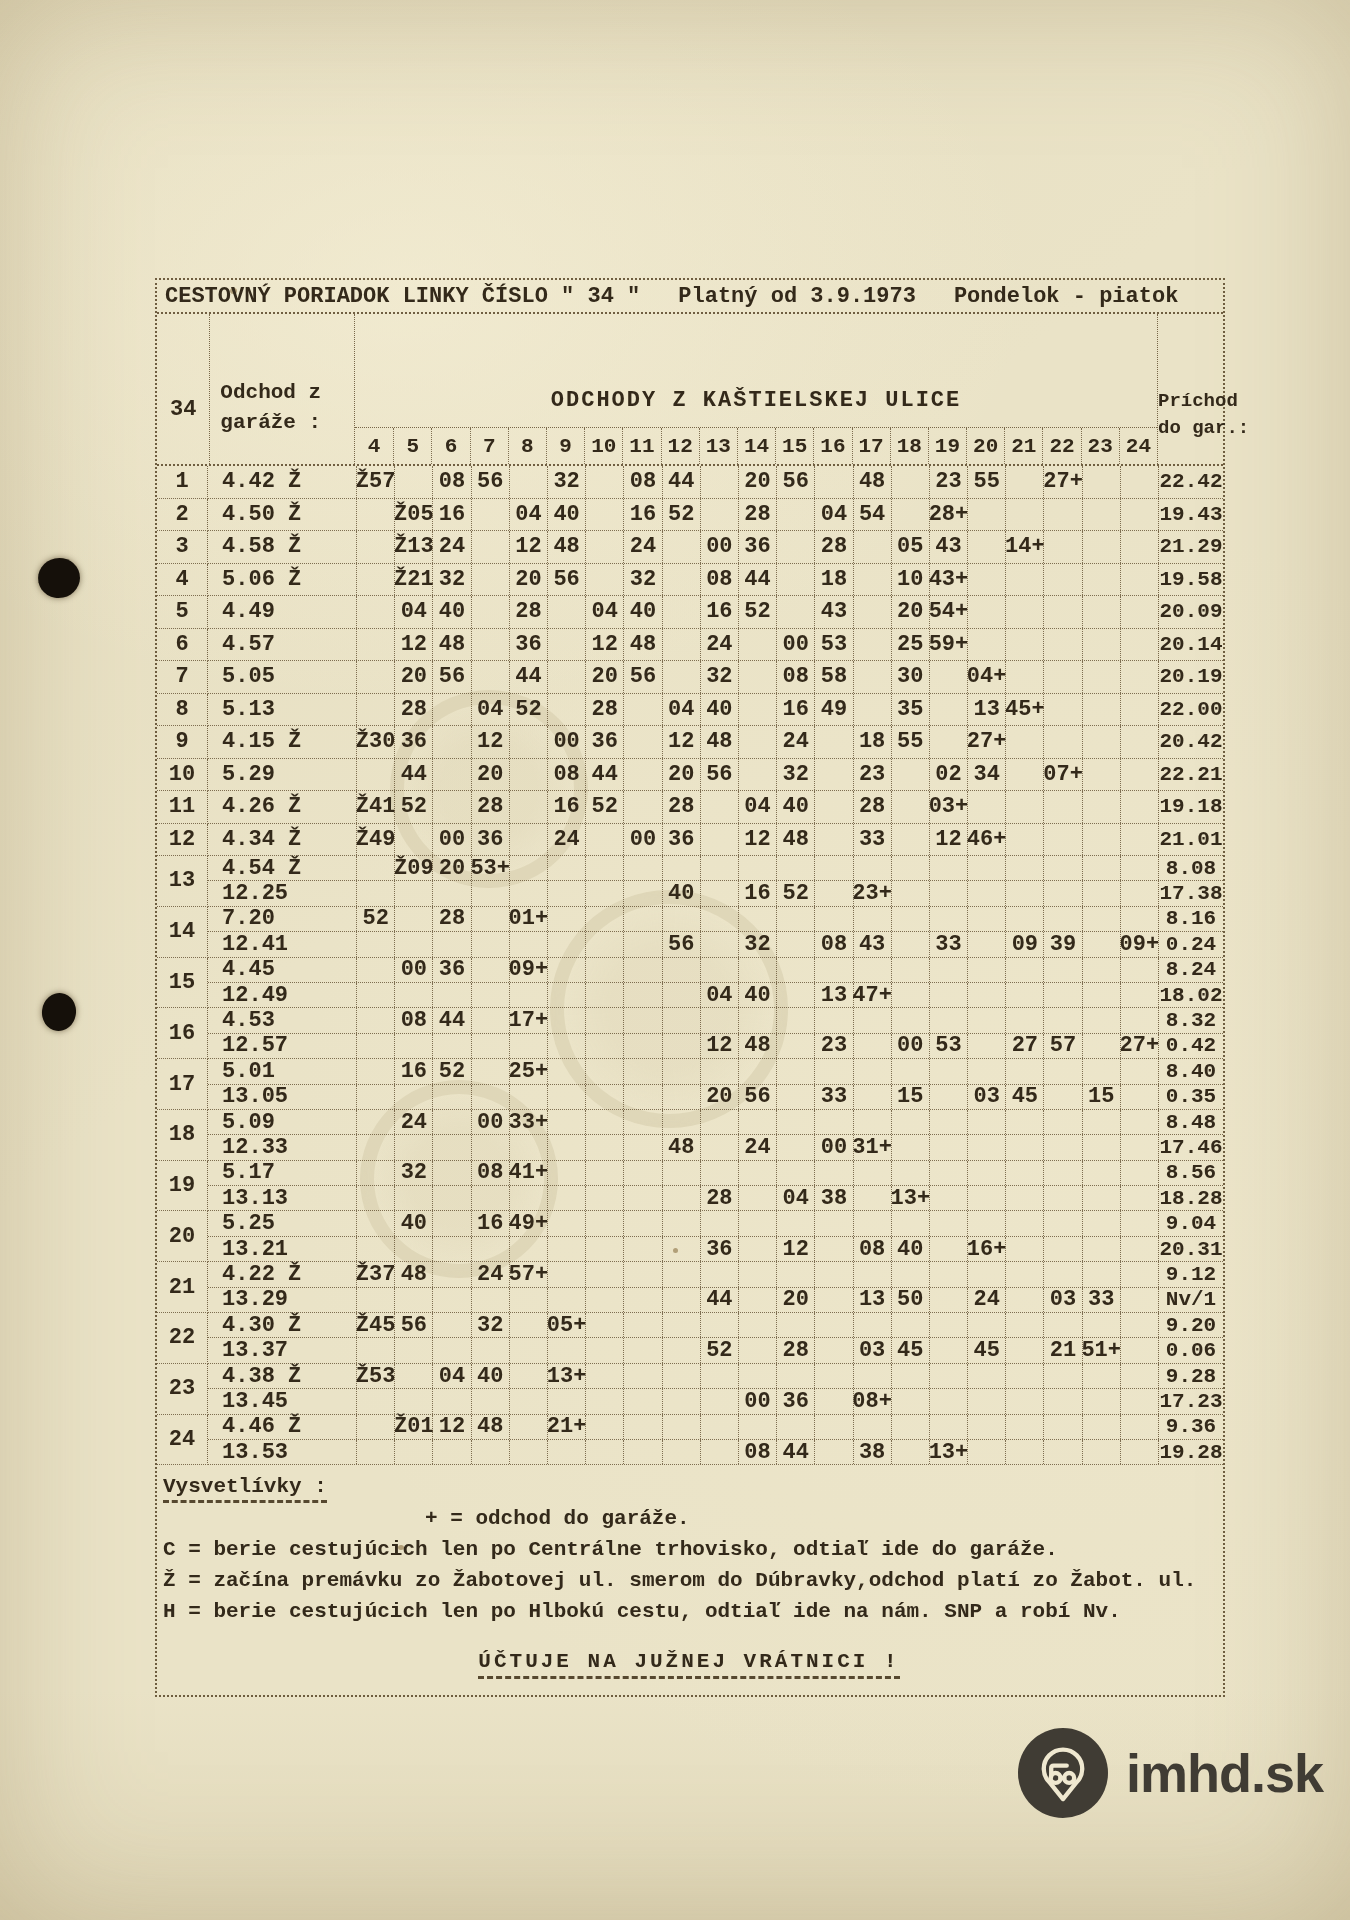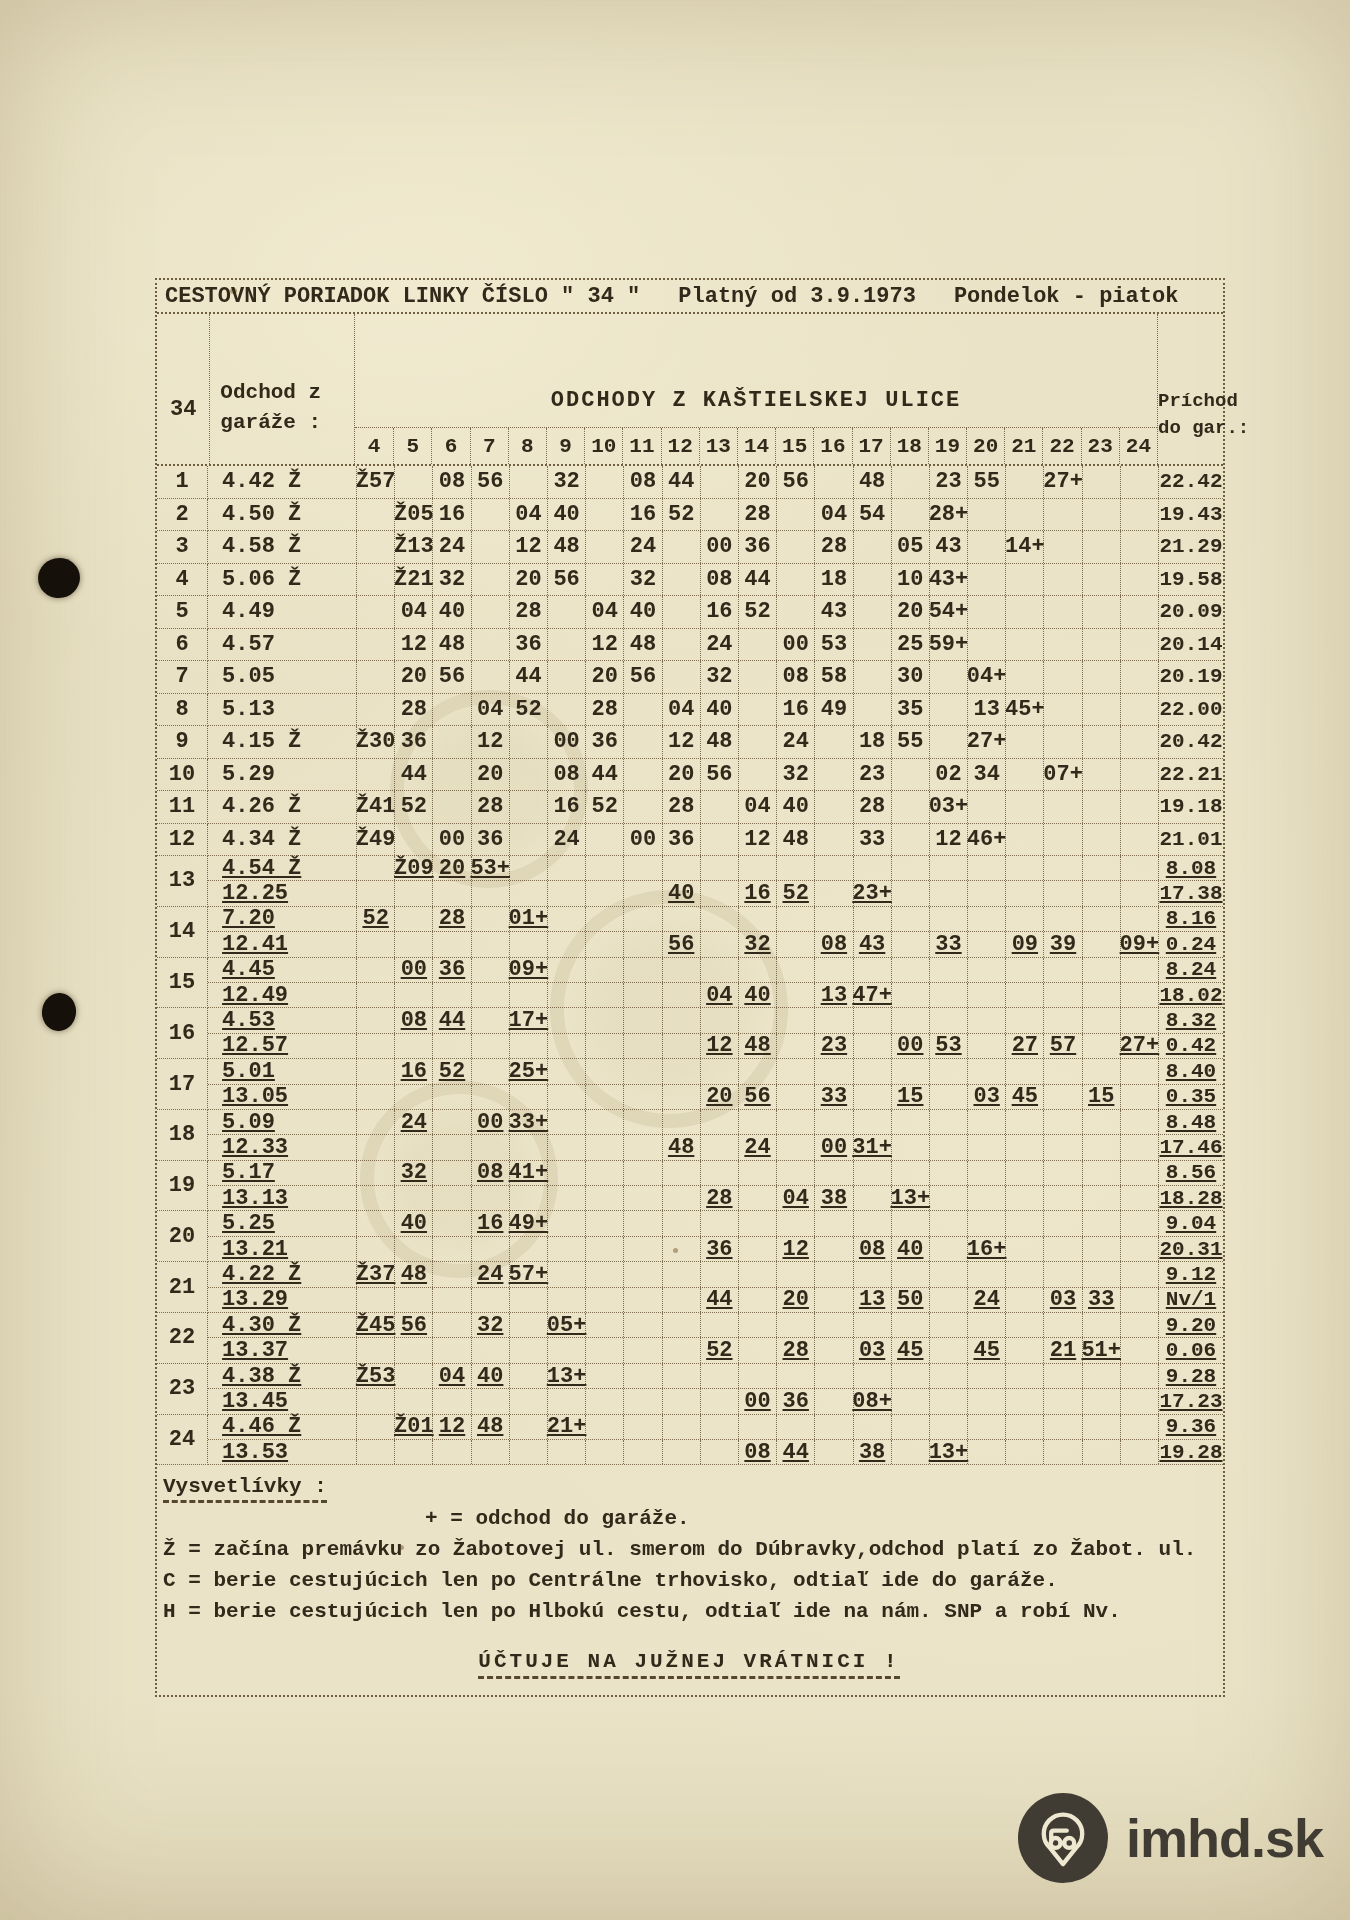--- a/index.html
+++ b/index.html
@@ -46,37 +46,37 @@
   .h-arr{width:65px;box-sizing:border-box;display:flex;flex-direction:column;justify-content:flex-end;
     padding-bottom:22px;font-size:19px;line-height:27px;text-align:center;white-space:nowrap;}
 
   
   .trow{display:flex;}
   .cell{box-sizing:border-box;}
   .cell.num{width:55px;border-right:1px dotted rgba(80,60,30,.75);border-bottom:1px dotted rgba(80,60,30,.7);
     display:flex;align-items:center;justify-content:center;font-size:22px;}
   .lines{flex:1;display:flex;flex-direction:column;}
   .line{display:flex;height:32.5px;border-bottom:1px dotted rgba(80,60,30,.7);box-sizing:border-box;align-items:center;}
-  .dbl .line{height:25.4px;text-decoration:underline;}
+  .dbl .line{height:25.4px;}
   .cell.garage{width:148px;padding-left:14px;font-size:22px;white-space:nowrap;}
   .cell.min{width:38.19px;border-left:1px dotted rgba(80,60,30,.7);text-align:center;font-size:22px;
     white-space:nowrap;overflow:visible;align-self:stretch;display:flex;align-items:center;justify-content:center;}
   .cell.arr{width:65px;border-left:1px dotted rgba(80,60,30,.75);text-align:right;font-size:21px;
     white-space:nowrap;align-self:stretch;display:flex;align-items:center;justify-content:center;}
 
   
   .legend{padding:10px 8px 16px 6px;font-size:21px;}
   .legend-title{display:inline-block;border-bottom:3px dashed rgba(60,45,20,.85);padding-bottom:2px;}
   .legend-plus{margin:4px 0 6px 262px;}
   .legend-line{margin:8px 0;}
   .notice-wrap{text-align:center;margin-top:27px;}
   .notice{display:inline-block;border-bottom:3px dashed rgba(60,45,20,.85);padding-bottom:3px;letter-spacing:3px;}
 
   
-  .logo{position:absolute;left:1018px;top:1793px;display:flex;align-items:center;}
+  .logo{position:absolute;left:1018px;top:1728px;display:flex;align-items:center;}
   .logo-circle{width:90px;height:90px;border-radius:50%;background:#403c34;display:flex;align-items:center;justify-content:center;}
   .logo-text{font-family:"Liberation Sans","DejaVu Sans",sans-serif;font-weight:bold;font-size:54px;color:#403c34;
     margin-left:18px;letter-spacing:-1px;}
 </style>
 </head>
 <body>
 
 <div class="watermark wm-ring" style="left:390px;top:690px;width:170px;height:170px;"></div>
 <div class="watermark wm-ring" style="left:550px;top:890px;width:210px;height:210px;"></div>
 <div class="watermark wm-ring" style="left:360px;top:1080px;width:170px;height:170px;"></div>
@@ -1151,22 +1151,22 @@
             <div class="cell min"></div>
             <div class="cell arr">19.28</div>
           </div>
         </div>
       </div>
     </div>
 
   <div class="legend">
     <div><span class="legend-title">Vysvetlívky :</span></div>
     <div class="legend-plus">+ = odchod do garáže.</div>
+    <div class="legend-line">C = berie cestujúcich len po Centrálne trhovisko, odtiaľ ide do garáže.</div>
     <div class="legend-line">Ž = začína premávku zo Žabotovej ul. smerom do Dúbravky,odchod platí zo Žabot. ul.</div>
-    <div class="legend-line">C = berie cestujúcich len po Centrálne trhovisko, odtiaľ ide do garáže.</div>
     <div class="legend-line">H = berie cestujúcich len po Hlbokú cestu, odtiaľ ide na nám. SNP a robí Nv.</div>
     <div class="notice-wrap"><span class="notice">ÚČTUJE NA JUŽNEJ VRÁTNICI !</span></div>
   </div>
 
 </div>
 
 <div class="logo">
   <div class="logo-circle">
     <svg width="62" height="62" viewBox="0 0 100 100">
       <g fill="none" stroke="#efe8d0" stroke-width="7" stroke-linecap="round" stroke-linejoin="round">

